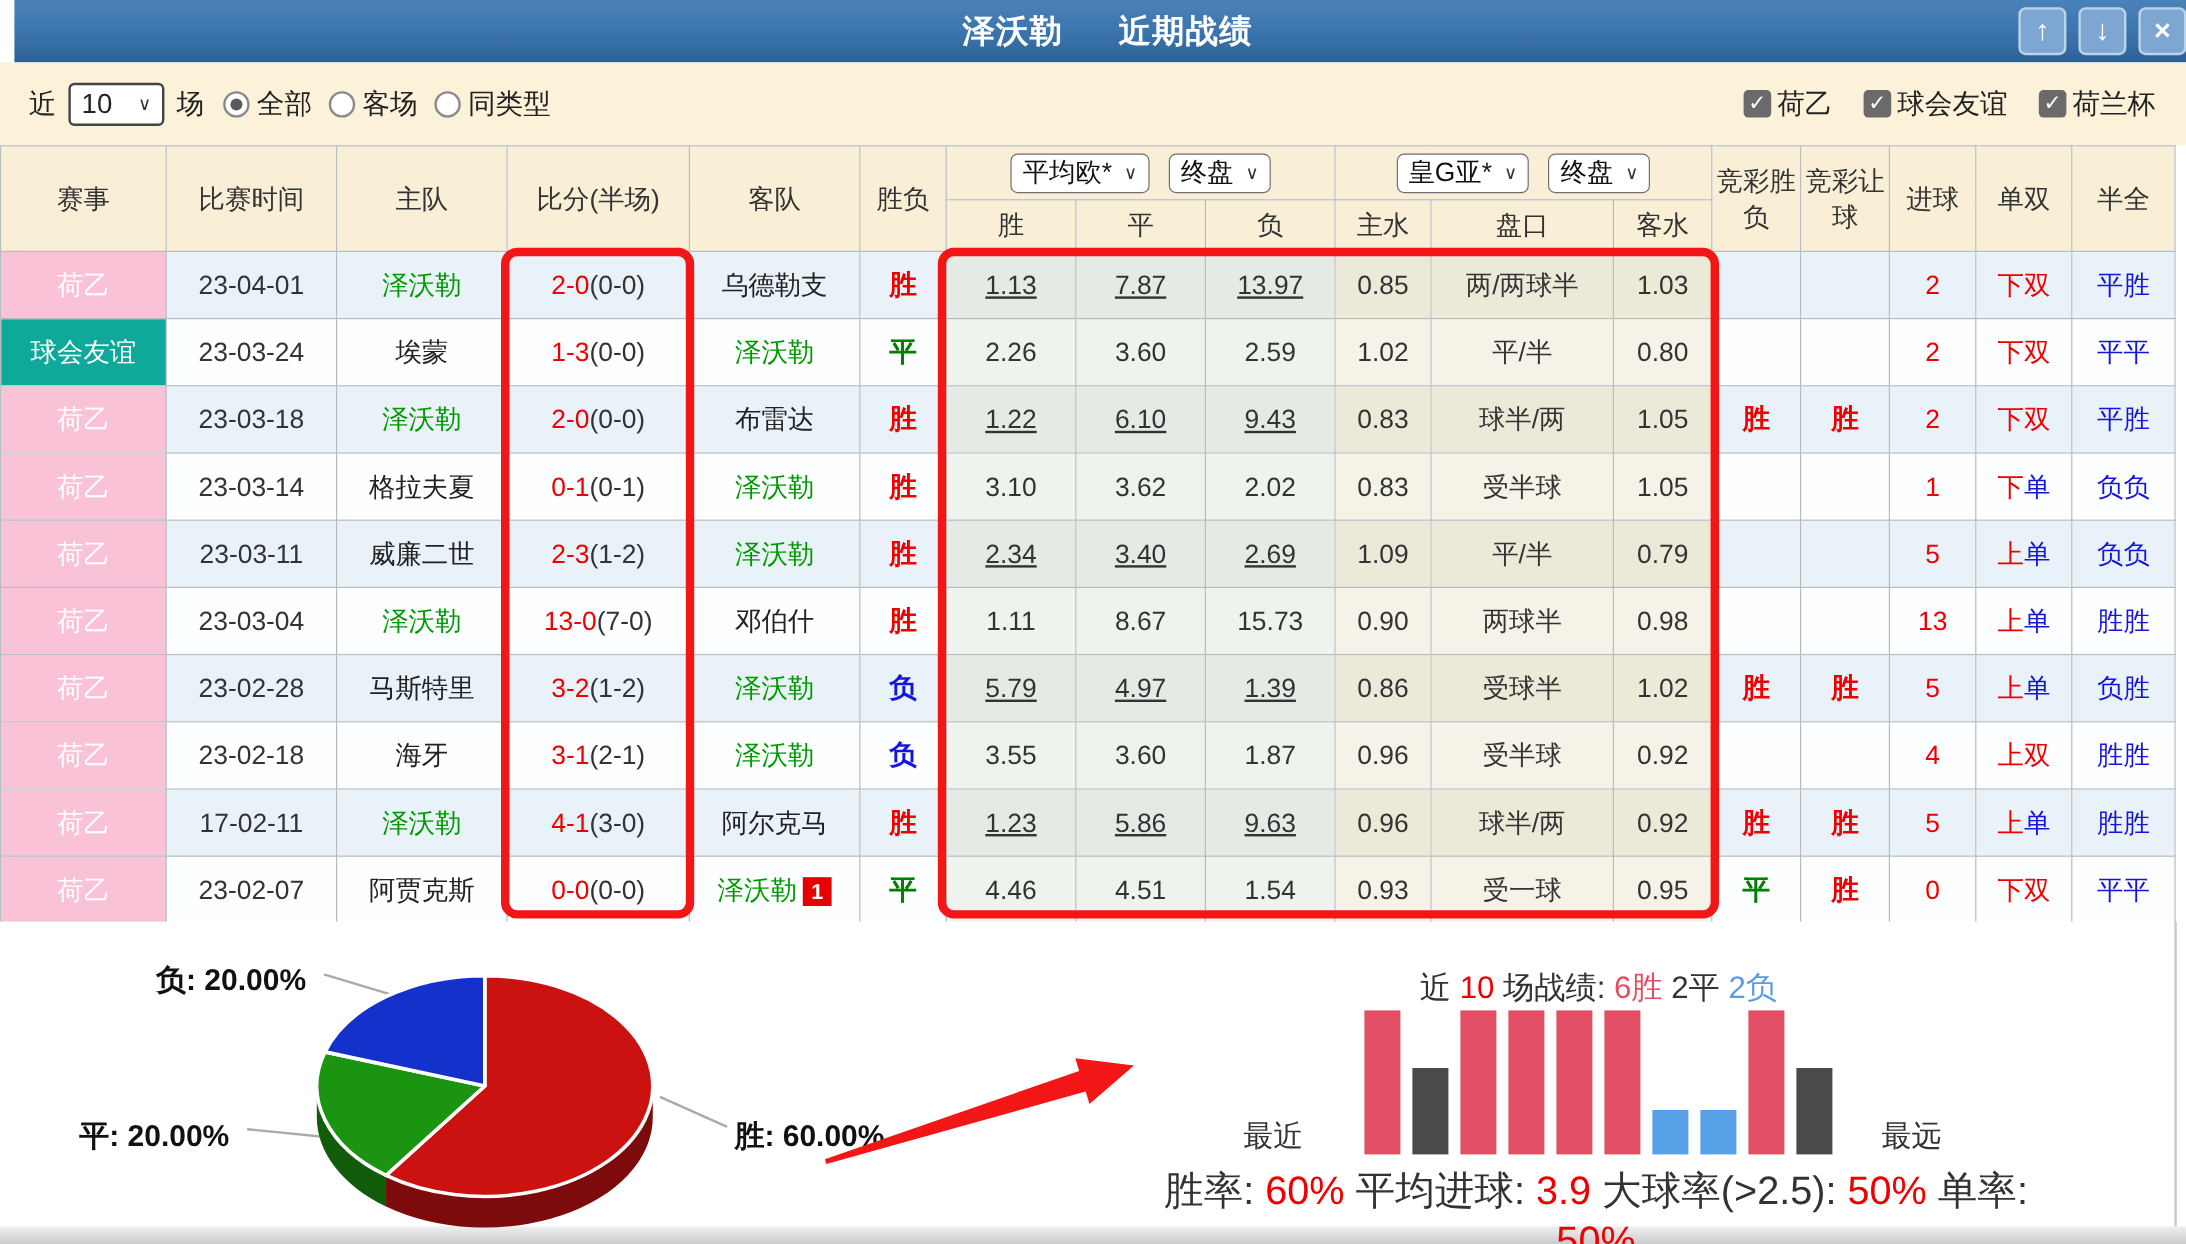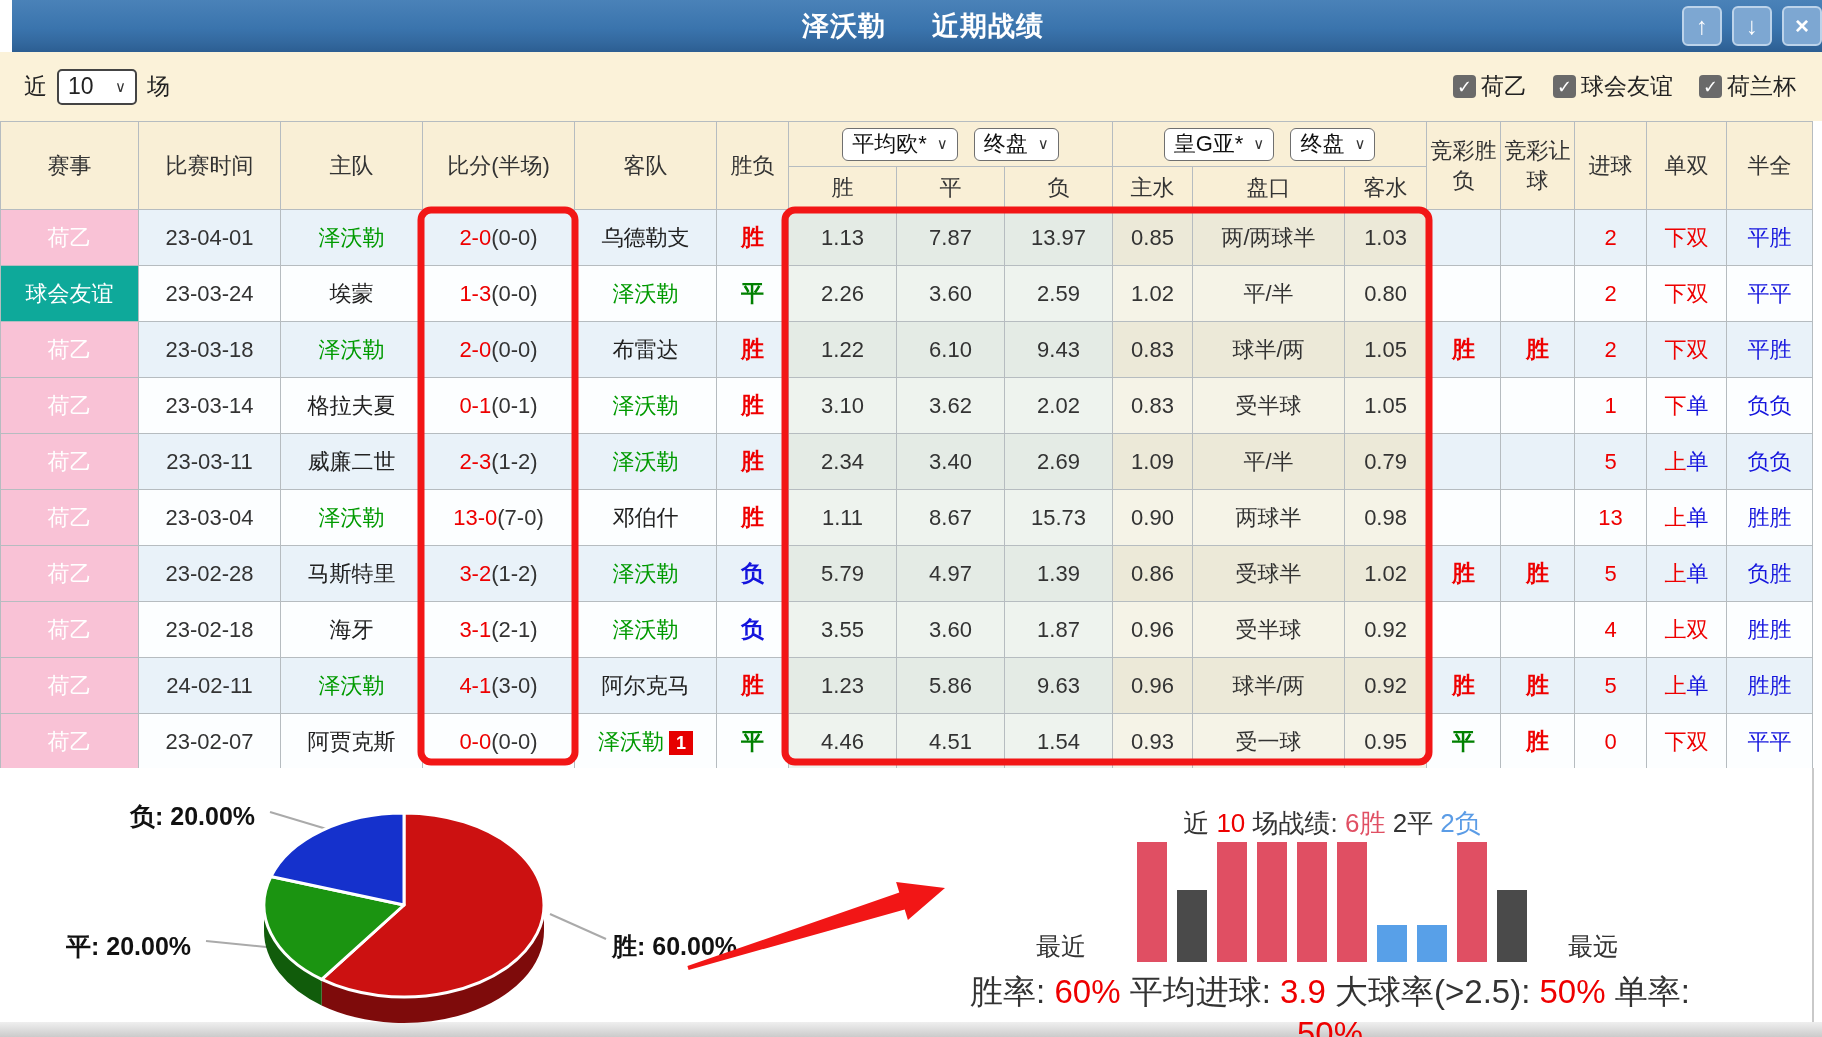--- a/index.html
+++ b/index.html
@@ -40,21 +40,21 @@
   .main thead tr.hr2 th{height:42px;}
   .main tbody tr{height:56px;font-size:22px;color:#333;}
   .hsel{display:inline-flex;align-items:center;justify-content:space-between;background:#fff;
     border:1px solid #6f6f6f;border-radius:6px;height:33px;padding:0 9px;font-size:22px;color:#111;
     margin:0 5px;box-sizing:border-box;cursor:pointer;}
   .hsel .chev{margin-left:10px;}
   td.lg{color:#fff;font-size:22px;}
   td.lg.pink{background:#f9c2d6;}
   td.lg.teal{background:#0ea99a;}
   tr.odd td.base{background:#e9f2f9;}  tr.even td.base{background:#fcfeff;}
-  tr.odd td.oc{background:#e4ebe5;}    tr.even td.oc{background:#eef3ee;}
+  tr.odd td.oc{background:#e4ebe5;text-decoration:underline;}    tr.even td.oc{background:#eef3ee;}
   tr.odd td.ac{background:#ece9d8;margin-left:16px;}    tr.even td.ac{background:#f5f3e7;}
   .tgreen{color:#009a00;} .tdark{color:#222;}
   .score-main{color:#ee0000;} .score-half{color:#333;}
   .res{font-weight:bold;font-size:23px;}
   .cr{color:#ee0000;} .cb2{color:#1414dd;} .cg{color:#008000;}
   .badge1{display:inline-block;background:#e60000;color:#fff;width:24px;height:24px;line-height:24px;
     font-size:18px;font-weight:bold;margin-left:5px;vertical-align:middle;text-align:center;}
   
   .charts-bg{position:absolute;left:0;top:768px;width:1812px;height:254px;background:#fff;}
   .right-edge{position:absolute;left:1812px;top:768px;width:2px;height:254px;background:#c9c9c9;}
@@ -92,20 +92,34 @@
   </div>
 
   <div class="filterbar">
     <div class="f-left">
       <span>近</span>
       <span class="numsel">
         <span>10</span>
         <span class="chev">∨</span>
       </span>
       <span>场</span>
+      <span id="radio-group" style="display:flex;gap:14px;margin-left:6px;">
+          <span class="ritem">
+            <span class="radio sel"></span>
+            <span>全部</span>
+          </span>
+          <span class="ritem">
+            <span class="radio"></span>
+            <span>客场</span>
+          </span>
+          <span class="ritem">
+            <span class="radio"></span>
+            <span>同类型</span>
+          </span>
+        </span>
     </div>
     <div class="f-right" id="cb-group">
         <span class="citem">
           <span class="cb">✓</span>
           <span>荷乙</span>
         </span>
         <span class="citem">
           <span class="cb">✓</span>
           <span>球会友谊</span>
         </span>
@@ -327,21 +341,21 @@
           <td class="ac">受半球</td>
           <td class="ac">0.92</td>
           <td class="base"></td>
           <td class="base"></td>
           <td class="base"><span class="cr">4</span></td>
           <td class="base"><span class="cr">上</span><span class="cr">双</span></td>
           <td class="base"><span class="cb2">胜胜</span></td>
         </tr>
         <tr class="odd">
           <td class="lg pink">荷乙</td>
-          <td class="base">24-02-11</td>
+          <td class="base">17-02-11</td>
           <td class="base"><span class="tgreen">泽沃勒</span></td>
           <td class="base"><span class="score-main">4-1</span><span class="score-half">(3-0)</span></td>
           <td class="base"><span class="tdark">阿尔克马</span></td>
           <td class="base"><span class="res cr">胜</span></td>
           <td class="oc">1.23</td>
           <td class="oc">5.86</td>
           <td class="oc">9.63</td>
           <td class="ac">0.96</td>
           <td class="ac">球半/两</td>
           <td class="ac">0.92</td>

